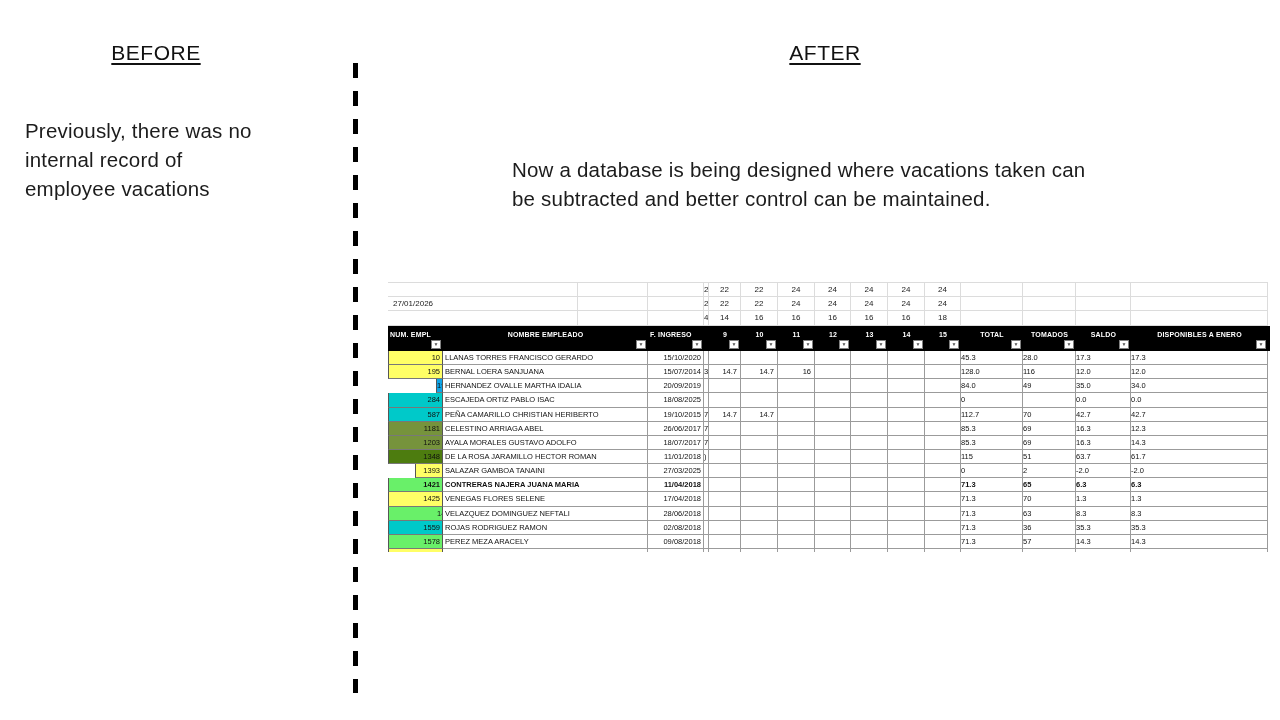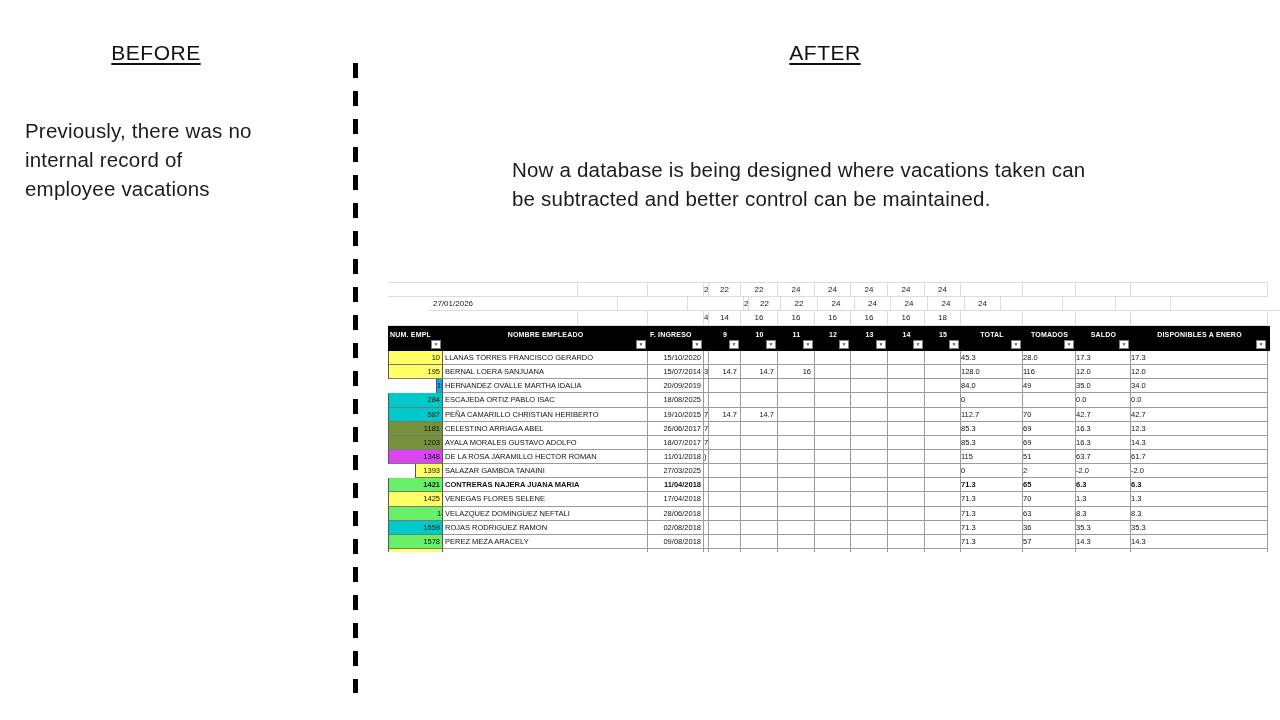--- a/index.html
+++ b/index.html
@@ -85,21 +85,21 @@
         <div class="pc ctr">24</div>
         <div class="pc ctr">24</div>
         <div class="pc ctr">24</div>
         <div class="pc ctr">24</div>
         <div class="pc ctr">24</div>
         <div class="pc"></div>
         <div class="pc"></div>
         <div class="pc"></div>
         <div class="pc"></div>
       </div>
-      <div class="prerow" style="grid-template-columns: 190px 70px 56px 5px 32px 37px 37px 36px 37px 37px 36px 62px 53px 55px 137px; margin-left: 40px;">
+      <div class="prerow" style="grid-template-columns: 190px 70px 56px 5px 32px 37px 37px 36px 37px 37px 36px 62px 53px 55px 137px;">
         <div class="pc left">27/01/2026</div>
         <div class="pc"></div>
         <div class="pc"></div>
         <div class="pc">2</div>
         <div class="pc ctr">22</div>
         <div class="pc ctr">22</div>
         <div class="pc ctr">24</div>
         <div class="pc ctr">24</div>
         <div class="pc ctr">24</div>
         <div class="pc ctr">24</div>
@@ -328,21 +328,21 @@
         <div class="dc day"></div>
         <div class="dc day"></div>
         <div class="dc day"></div>
         <div class="dc day"></div>
         <div class="dc mid">85.3</div>
         <div class="dc mid">69</div>
         <div class="dc mid">16.3</div>
         <div class="dc mid">14.3</div>
       </div>
       <div class="drow" style="grid-template-columns: 55px 205px 56px 5px 32px 37px 37px 36px 37px 37px 36px 62px 53px 55px 137px;">
-        <div class="dc num" style="background: #d946ef;">1348</div>
+        <div class="dc num" style="background: #4d7c0f;">1348</div>
         <div class="dc name">DE LA ROSA JARAMILLO HECTOR ROMAN</div>
         <div class="dc date">11/01/2018</div>
         <div class="dc">)</div>
         <div class="dc day"></div>
         <div class="dc day"></div>
         <div class="dc day"></div>
         <div class="dc day"></div>
         <div class="dc day"></div>
         <div class="dc day"></div>
         <div class="dc day"></div>

